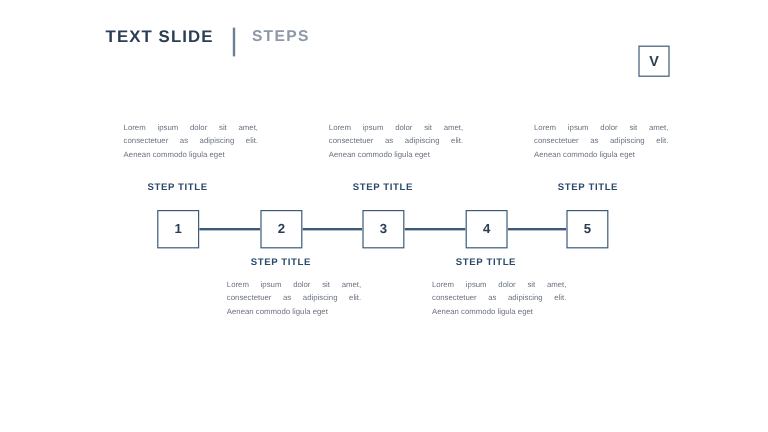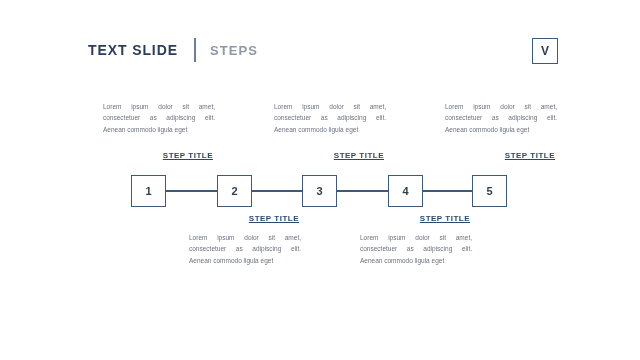--- a/index.html
+++ b/index.html
@@ -12,23 +12,23 @@
     background: #ffffff;
     font-family: "Liberation Sans", sans-serif;
     overflow: hidden;
     position: relative;
   }
 
   
   .header {
     position: absolute;
     left: 88px;
-    top: 37px;
+    top: 23px;
     display: flex;
-    align-items: center;
+    align-items: flex-start;
     height: 26px;
   }
   .header-title {
     font-size: 14px;
     font-weight: bold;
     letter-spacing: 0.9px;
     color: #2b3e55;
     line-height: 1;
     white-space: nowrap;
   }
@@ -97,27 +97,26 @@
   .step-box .step-number {
     font-size: 11px;
     font-weight: bold;
     color: #2b3e55;
     line-height: 1;
   }
 
   .step-title {
     position: absolute;
     width: 130px;
-    text-align: right;
+    text-align: center;
     font-size: 8px;
     font-weight: bold;
     letter-spacing: 0.5px;
     color: #2b4a6b;
     line-height: 1;
-    text-decoration: underline;
   }
 
   .step-body {
     position: absolute;
     width: 112px;
     font-size: 6.5px;
     line-height: 1.75;
     color: #6b7280;
     text-align: justify;
     text-align-last: left;

